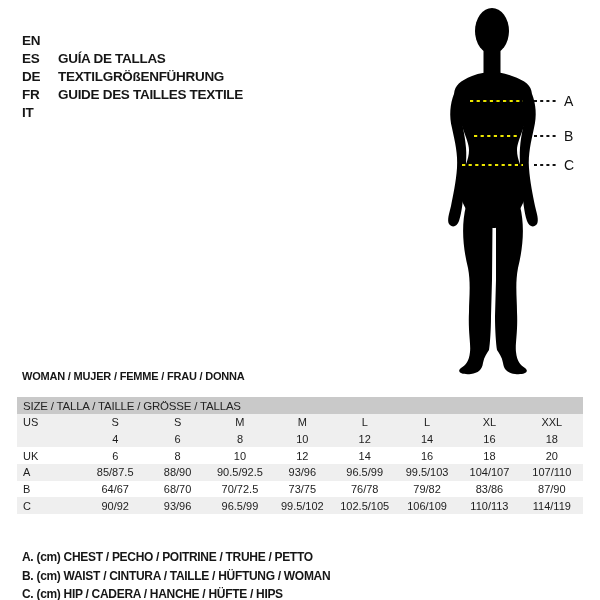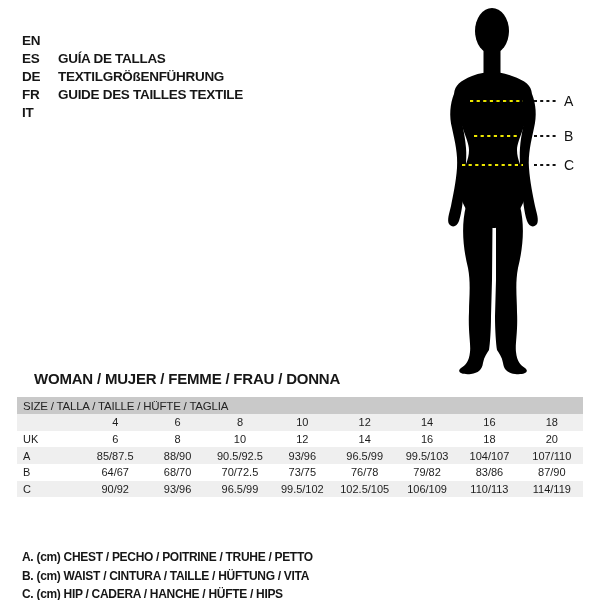--- a/index.html
+++ b/index.html
@@ -12,22 +12,22 @@
     line-height:18px;letter-spacing:-0.3px;margin-top:20px;}
   .lang-row{display:flex;}
   .lang-code{width:36px;flex:0 0 36px;}
   
   .figure-svg{position:absolute;left:430px;top:4px;width:165px;height:372px;}
   .sil{fill:#000;}
   .dash-y{stroke:#ece600;stroke-width:2.2;stroke-dasharray:3.2 3.4;fill:none;}
   .dash-b{stroke:#121212;stroke-width:2;stroke-dasharray:3 3.2;fill:none;}
   .measure-letter{font-size:14px;fill:#121212;font-family:"Liberation Sans",sans-serif;}
   
-  .woman-title{position:absolute;left:22px;top:370px;font-size:15px;font-weight:bold;
-    letter-spacing:-0.2px;margin-left:12px;}
+  .woman-title{position:absolute;left:22px;top:370px;font-size:11px;font-weight:bold;
+    letter-spacing:-0.2px;}
   
   .size-table{position:absolute;left:17px;top:397px;width:566px;border-collapse:collapse;
     table-layout:fixed;font-size:11px;color:#1d1d1d;}
   .size-table th.hdr{background:#c9c9c9;font-weight:normal;font-size:11.5px;text-align:left;
     padding:2px 0 2px 6px;height:13px;color:#242424;letter-spacing:-0.2px;}
   .size-table td{height:16.7px;padding:0;text-align:center;white-space:nowrap;}
   .size-table td.lbl{text-align:left;padding-left:6px;}
   .size-table col.c-lbl{width:67px;}
   .size-table tr.shaded{background:#efefef;}
   
@@ -90,24 +90,35 @@
         <col>
         <col>
         <col>
         <col>
         <col>
         <col>
         <col>
     </colgroup>
     <thead>
       <tr>
-        <th class="hdr" colspan="9">SIZE / TALLA / TAILLE / HÜFTE / TAGLIA</th>
+        <th class="hdr" colspan="9">SIZE / TALLA / TAILLE / GRÖSSE / TALLAS</th>
       </tr>
     </thead>
     <tbody id="table-body">
+        <tr class="shaded">
+          <td class="lbl">US</td>
+          <td>S</td>
+          <td>S</td>
+          <td>M</td>
+          <td>M</td>
+          <td>L</td>
+          <td>L</td>
+          <td>XL</td>
+          <td>XXL</td>
+        </tr>
         <tr class="shaded">
           <td class="lbl"></td>
           <td>4</td>
           <td>6</td>
           <td>8</td>
           <td>10</td>
           <td>12</td>
           <td>14</td>
           <td>16</td>
           <td>18</td>
@@ -154,17 +165,17 @@
           <td>102.5/105</td>
           <td>106/109</td>
           <td>110/113</td>
           <td>114/119</td>
         </tr>
       </tbody>
   </table>
 
   <div class="legend">
     <div>A. (cm) CHEST / PECHO / POITRINE / TRUHE / PETTO</div>
-    <div>B. (cm) WAIST / CINTURA / TAILLE / HÜFTUNG / VITA</div>
+    <div>B. (cm) WAIST / CINTURA / TAILLE / HÜFTUNG / WOMAN</div>
     <div>C. (cm) HIP / CADERA / HANCHE / HÜFTE / HIPS</div>
   </div>
 
 </div>
 
 </body></html>

